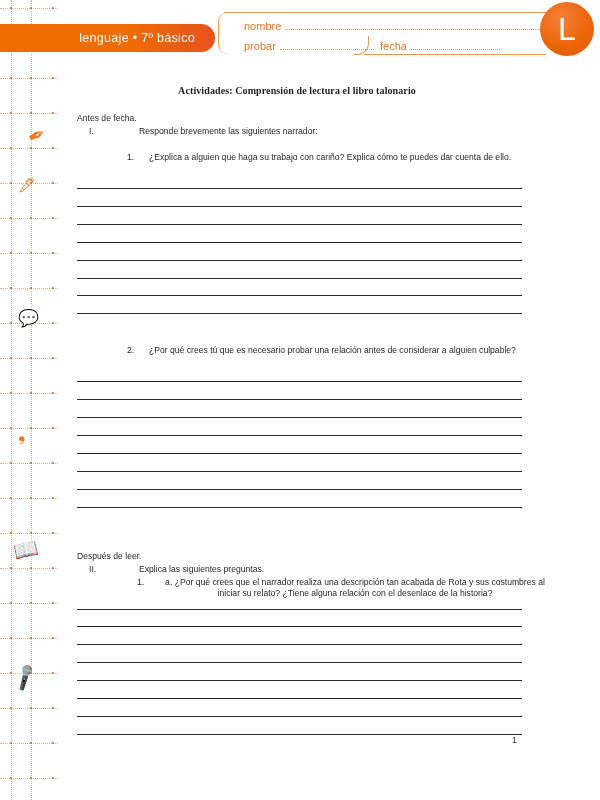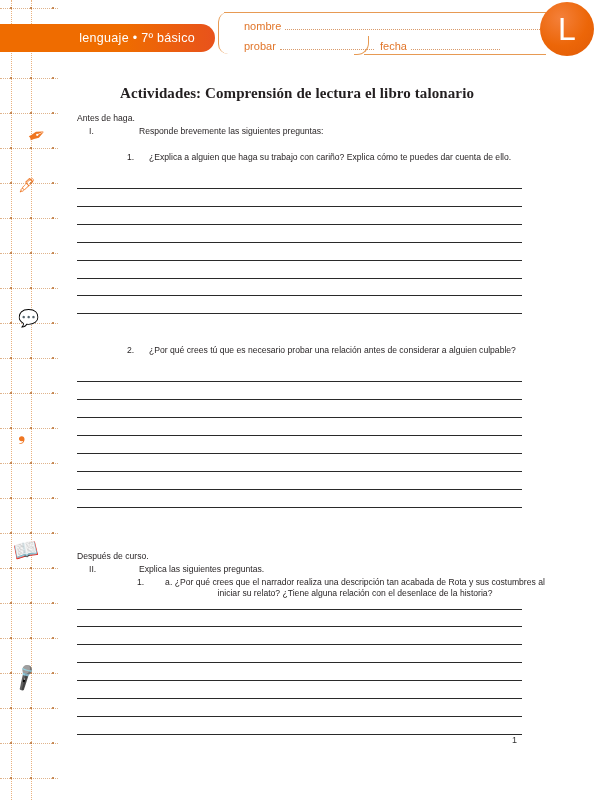--- a/index.html
+++ b/index.html
@@ -157,21 +157,21 @@
     left: 62px; top: 0;
     width: 538px; height: 800px;
   }
   .doc-title {
     position: absolute;
     left: 0; top: 85px;
     width: 470px;
     text-align: center;
     font-family: "Liberation Serif", serif;
     font-weight: bold;
-    font-size: 15px;
+    font-size: 10px;
     letter-spacing: .1px;
   }
 
   .sec-head {
     position: absolute;
     font-size: 8.6px;
     white-space: nowrap;
   }
   .roman-row {
     position: absolute;
@@ -339,24 +339,24 @@
   </div>
 </div>
 
 <div class="logo-circle">
   <span class="logo-letter">L</span>
 </div>
 
 <div class="doc">
   <div class="doc-title">Actividades: Comprensión de lectura el libro talonario</div>
   <div id="doc-content">
-      <div class="sec-head" style="left:15px;top:113px">Antes de haga.</div>
+      <div class="sec-head" style="left:15px;top:113px">Antes de fecha.</div>
       <div class="roman-row" style="left:27px;top:126px;width:440px">
         <span class="roman-num">I.</span>
-        <span>Responde brevemente las siguientes preguntas:</span>
+        <span>Responde brevemente las siguientes narrador:</span>
       </div>
       <div class="q-row" style="left:65px;top:152px">
         <span class="q-num">1.</span>
         <span class="q-text">¿Explica a alguien que haga su trabajo con cariño? Explica cómo te puedes dar cuenta de ello.</span>
       </div>
       <div class="rules" style="top:188px">
         <div class="rule" style="top:0px"></div>
         <div class="rule" style="top:17.9px"></div>
         <div class="rule" style="top:35.8px"></div>
         <div class="rule" style="top:53.699999999999996px"></div>
@@ -372,21 +372,21 @@
       <div class="rules" style="top:381.29999999999995px">
         <div class="rule" style="top:0px"></div>
         <div class="rule" style="top:17.9px"></div>
         <div class="rule" style="top:35.8px"></div>
         <div class="rule" style="top:53.699999999999996px"></div>
         <div class="rule" style="top:71.6px"></div>
         <div class="rule" style="top:89.5px"></div>
         <div class="rule" style="top:107.39999999999999px"></div>
         <div class="rule" style="top:125.29999999999998px"></div>
       </div>
-      <div class="sec-head" style="left:15px;top:550.5999999999999px">Después de curso.</div>
+      <div class="sec-head" style="left:15px;top:550.5999999999999px">Después de leer.</div>
       <div class="roman-row" style="left:27px;top:563.5999999999999px;width:440px">
         <span class="roman-num">II.</span>
         <span>Explica las siguientes preguntas.</span>
       </div>
       <div class="q-row narrow" style="left:75px;top:576.5999999999999px">
         <span class="q-num">1.</span>
         <span class="q-text">a. ¿Por qué crees que el narrador realiza una descripción tan acabada de Rota y sus costumbres al iniciar su relato? ¿Tiene alguna relación con el desenlace de la historia?</span>
       </div>
       <div class="rules" style="top:608.5999999999999px">
         <div class="rule" style="top:0px"></div>

